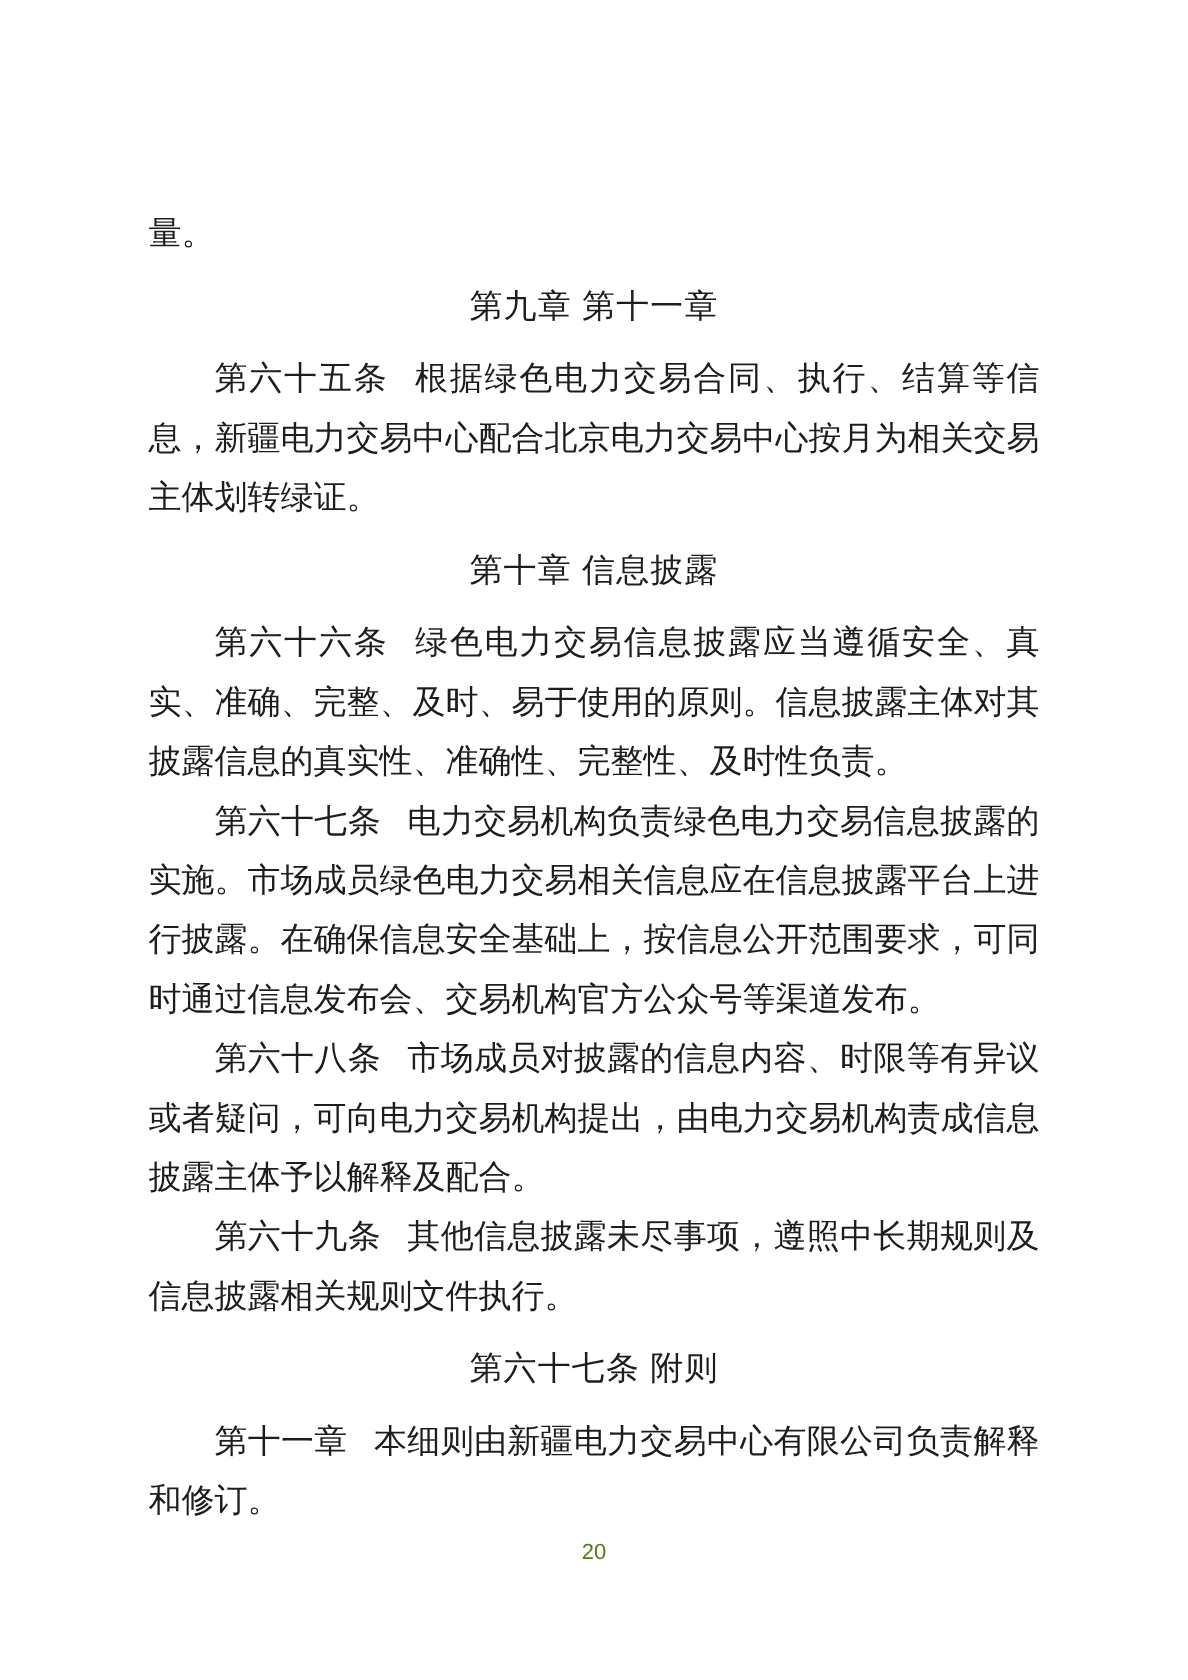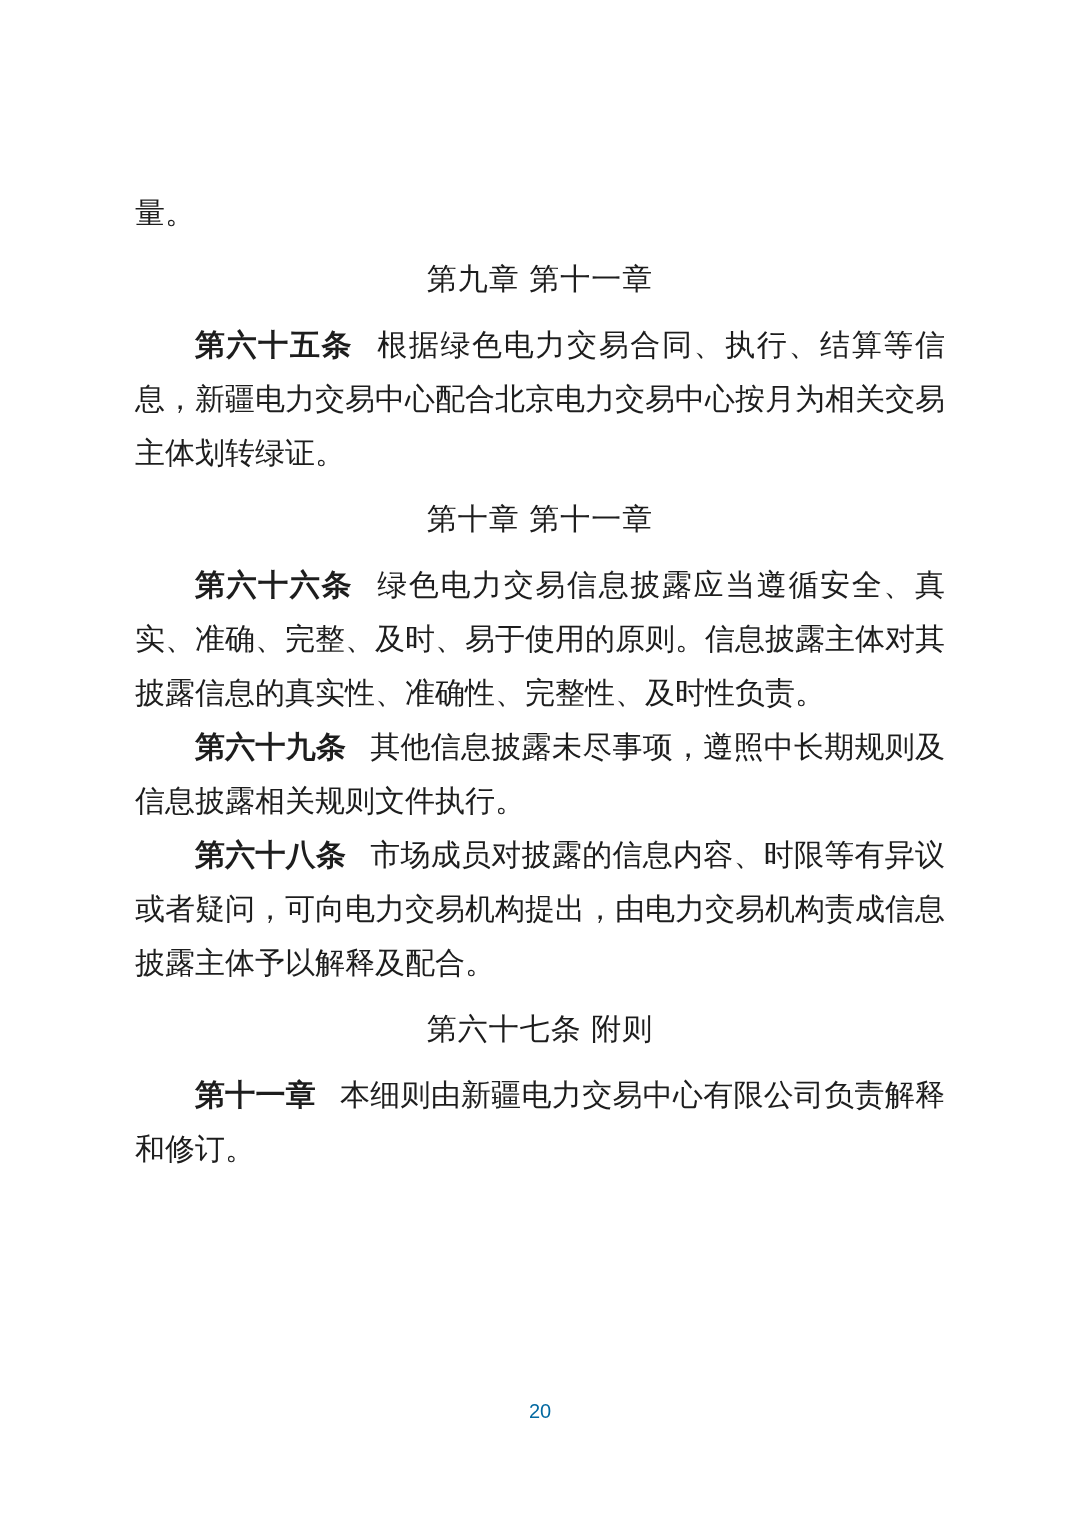--- a/index.html
+++ b/index.html
@@ -24,60 +24,61 @@
     font-size: 30px;
     line-height: 54px;
     text-align: justify;
     text-justify: inter-ideograph;
     margin: 0;
   }
   .article {
     text-indent: 2em;
   }
   .term {
-    font-weight: bold;
+    font-weight: normal;
     margin-right: 0.8em;
   }
   .chapter {
     font-size: 30px;
     font-weight: normal;
     text-align: center;
     margin: 12px 0;
     line-height: 54px;
     letter-spacing: 1px;
   }
   .page-number {
     position: absolute;
     top: 1400px;
     left: 0;
     width: 100%;
     text-align: center;
     font-size: 20px;
-    color: #0369a1;
+    color: #4d7c0f;
   }
 </style>
 </head>
 <body>
 
 <div class="page">
 
   <p class="body-text">量。</p>
 
   <h2 class="chapter">第九章 第十一章</h2>
 
   <p class="body-text article"><span class="term">第六十五条</span><span>根据绿色电力交易合同、执行、结算等信息，新疆电力交易中心配合北京电力交易中心按月为相关交易主体划转绿证。</span></p>
 
-  <h2 class="chapter">第十章 第十一章</h2>
+  <h2 class="chapter">第十章 信息披露</h2>
 
   <p class="body-text article"><span class="term">第六十六条</span><span>绿色电力交易信息披露应当遵循安全、真实、准确、完整、及时、易于使用的原则。信息披露主体对其披露信息的真实性、准确性、完整性、及时性负责。</span></p>
 
+  <p class="body-text article"><span class="term">第六十七条</span><span>电力交易机构负责绿色电力交易信息披露的实施。市场成员绿色电力交易相关信息应在信息披露平台上进行披露。在确保信息安全基础上，按信息公开范围要求，可同时通过信息发布会、交易机构官方公众号等渠道发布。</span></p>
+
+  <p class="body-text article"><span class="term">第六十八条</span><span>市场成员对披露的信息内容、时限等有异议或者疑问，可向电力交易机构提出，由电力交易机构责成信息披露主体予以解释及配合。</span></p>
 
   <p class="body-text article"><span class="term">第六十九条</span><span>其他信息披露未尽事项，遵照中长期规则及信息披露相关规则文件执行。</span></p>
-
-  <p class="body-text article"><span class="term">第六十八条</span><span>市场成员对披露的信息内容、时限等有异议或者疑问，可向电力交易机构提出，由电力交易机构责成信息披露主体予以解释及配合。</span></p>
 
   <h2 class="chapter">第六十七条 附则</h2>
 
   <p class="body-text article"><span class="term">第十一章</span><span>本细则由新疆电力交易中心有限公司负责解释和修订。</span></p>
 
   <div class="page-number">20</div>
 
 </div>
 
 </body></html>

